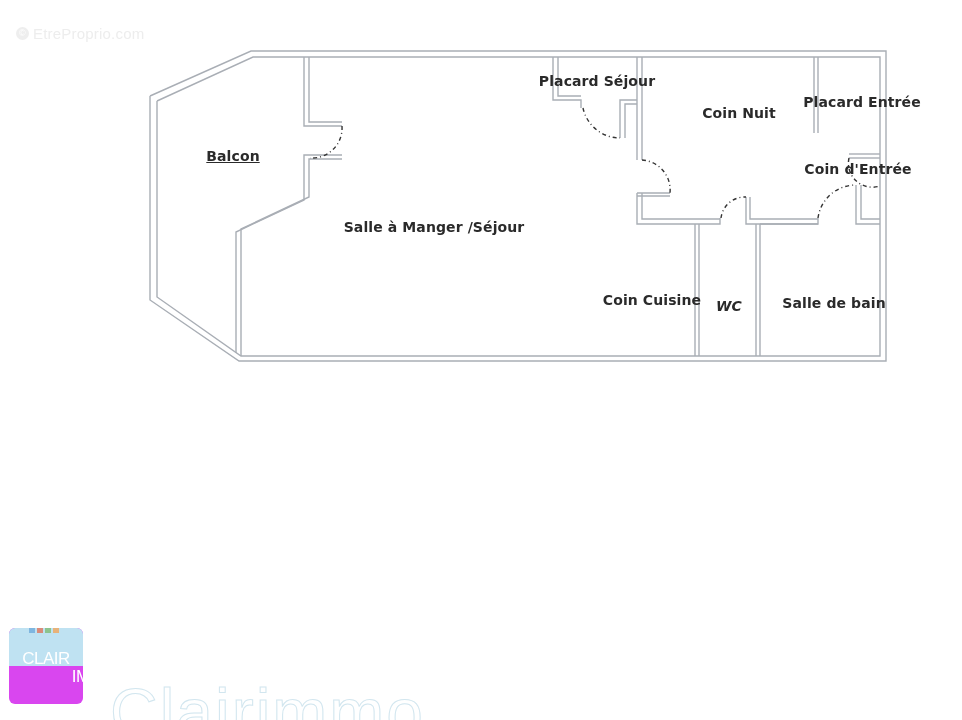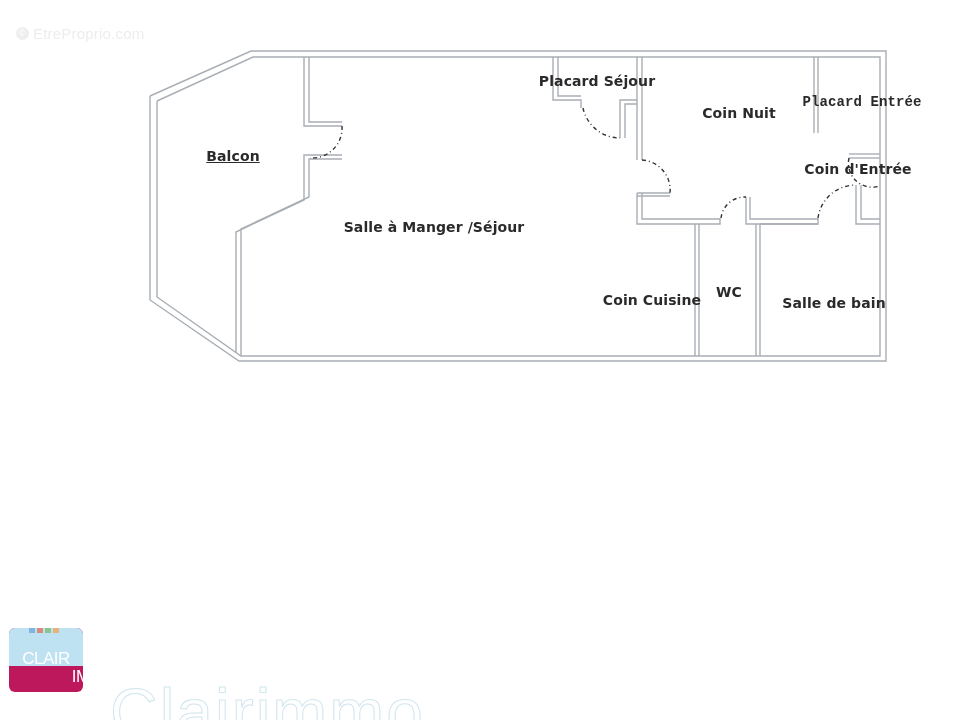--- a/index.html
+++ b/index.html
@@ -50,24 +50,24 @@
       color: #2a2a2a;
       white-space: nowrap;
       transform: translate(-50%, -50%);
       letter-spacing: 0.1px;
     }
     .logo-box {
       position: absolute;
       left: 9px;
       top: 628px;
       width: 74px;
-      height: 64px;
+      height: 76px;
       border-radius: 6px;
       overflow: hidden;
-      background: #be185d;
+      background: #d946ef;
     }
     .logo-top {
       position: absolute;
       left: 0; top: 0;
       width: 100%;
       height: 38px;
       background: #bfe2f2;
     }
     .logo-dots {
       position: absolute;
@@ -166,24 +166,24 @@
     <path d="M721,218 A24,24 0 0 1 746,197"></path>
     <path d="M818,218 A38,38 0 0 1 856,185"></path>
     <path d="M849,158 A24,24 0 0 0 880,186"></path>
   </g>
 </svg>
 
 <div class="room-label" style="left:233px; top:156px;text-decoration:underline;">Balcon</div>
 <div class="room-label" style="left:434px; top:227px;">Salle à Manger /Séjour</div>
 <div class="room-label" style="left:597px; top:81px;">Placard Séjour</div>
 <div class="room-label" style="left:739px; top:113px;">Coin Nuit</div>
-<div class="room-label" style="left:862px; top:102px;font-family:Liberation Mono, monospace;">Placard Entrée</div>
+<div class="room-label" style="left:862px; top:102px;">Placard Entrée</div>
 <div class="room-label" style="left:858px; top:169px;">Coin d'Entrée</div>
 <div class="room-label" style="left:652px; top:300px;">Coin Cuisine</div>
-<div class="room-label" style="left:729px; top:292px;">WC</div>
+<div class="room-label" style="left:729px; top:306px;font-style:italic;">WC</div>
 <div class="room-label" style="left:834px; top:303px;">Salle de bain</div>
 
 <div class="logo-box">
   <div class="logo-top"></div>
   <div class="logo-dots">
     <span style="background:#7fb6e0;"></span>
     <span style="background:#d98b7a;"></span>
     <span style="background:#8cc48f;"></span>
     <span style="background:#e7b27a;"></span>
   </div>

